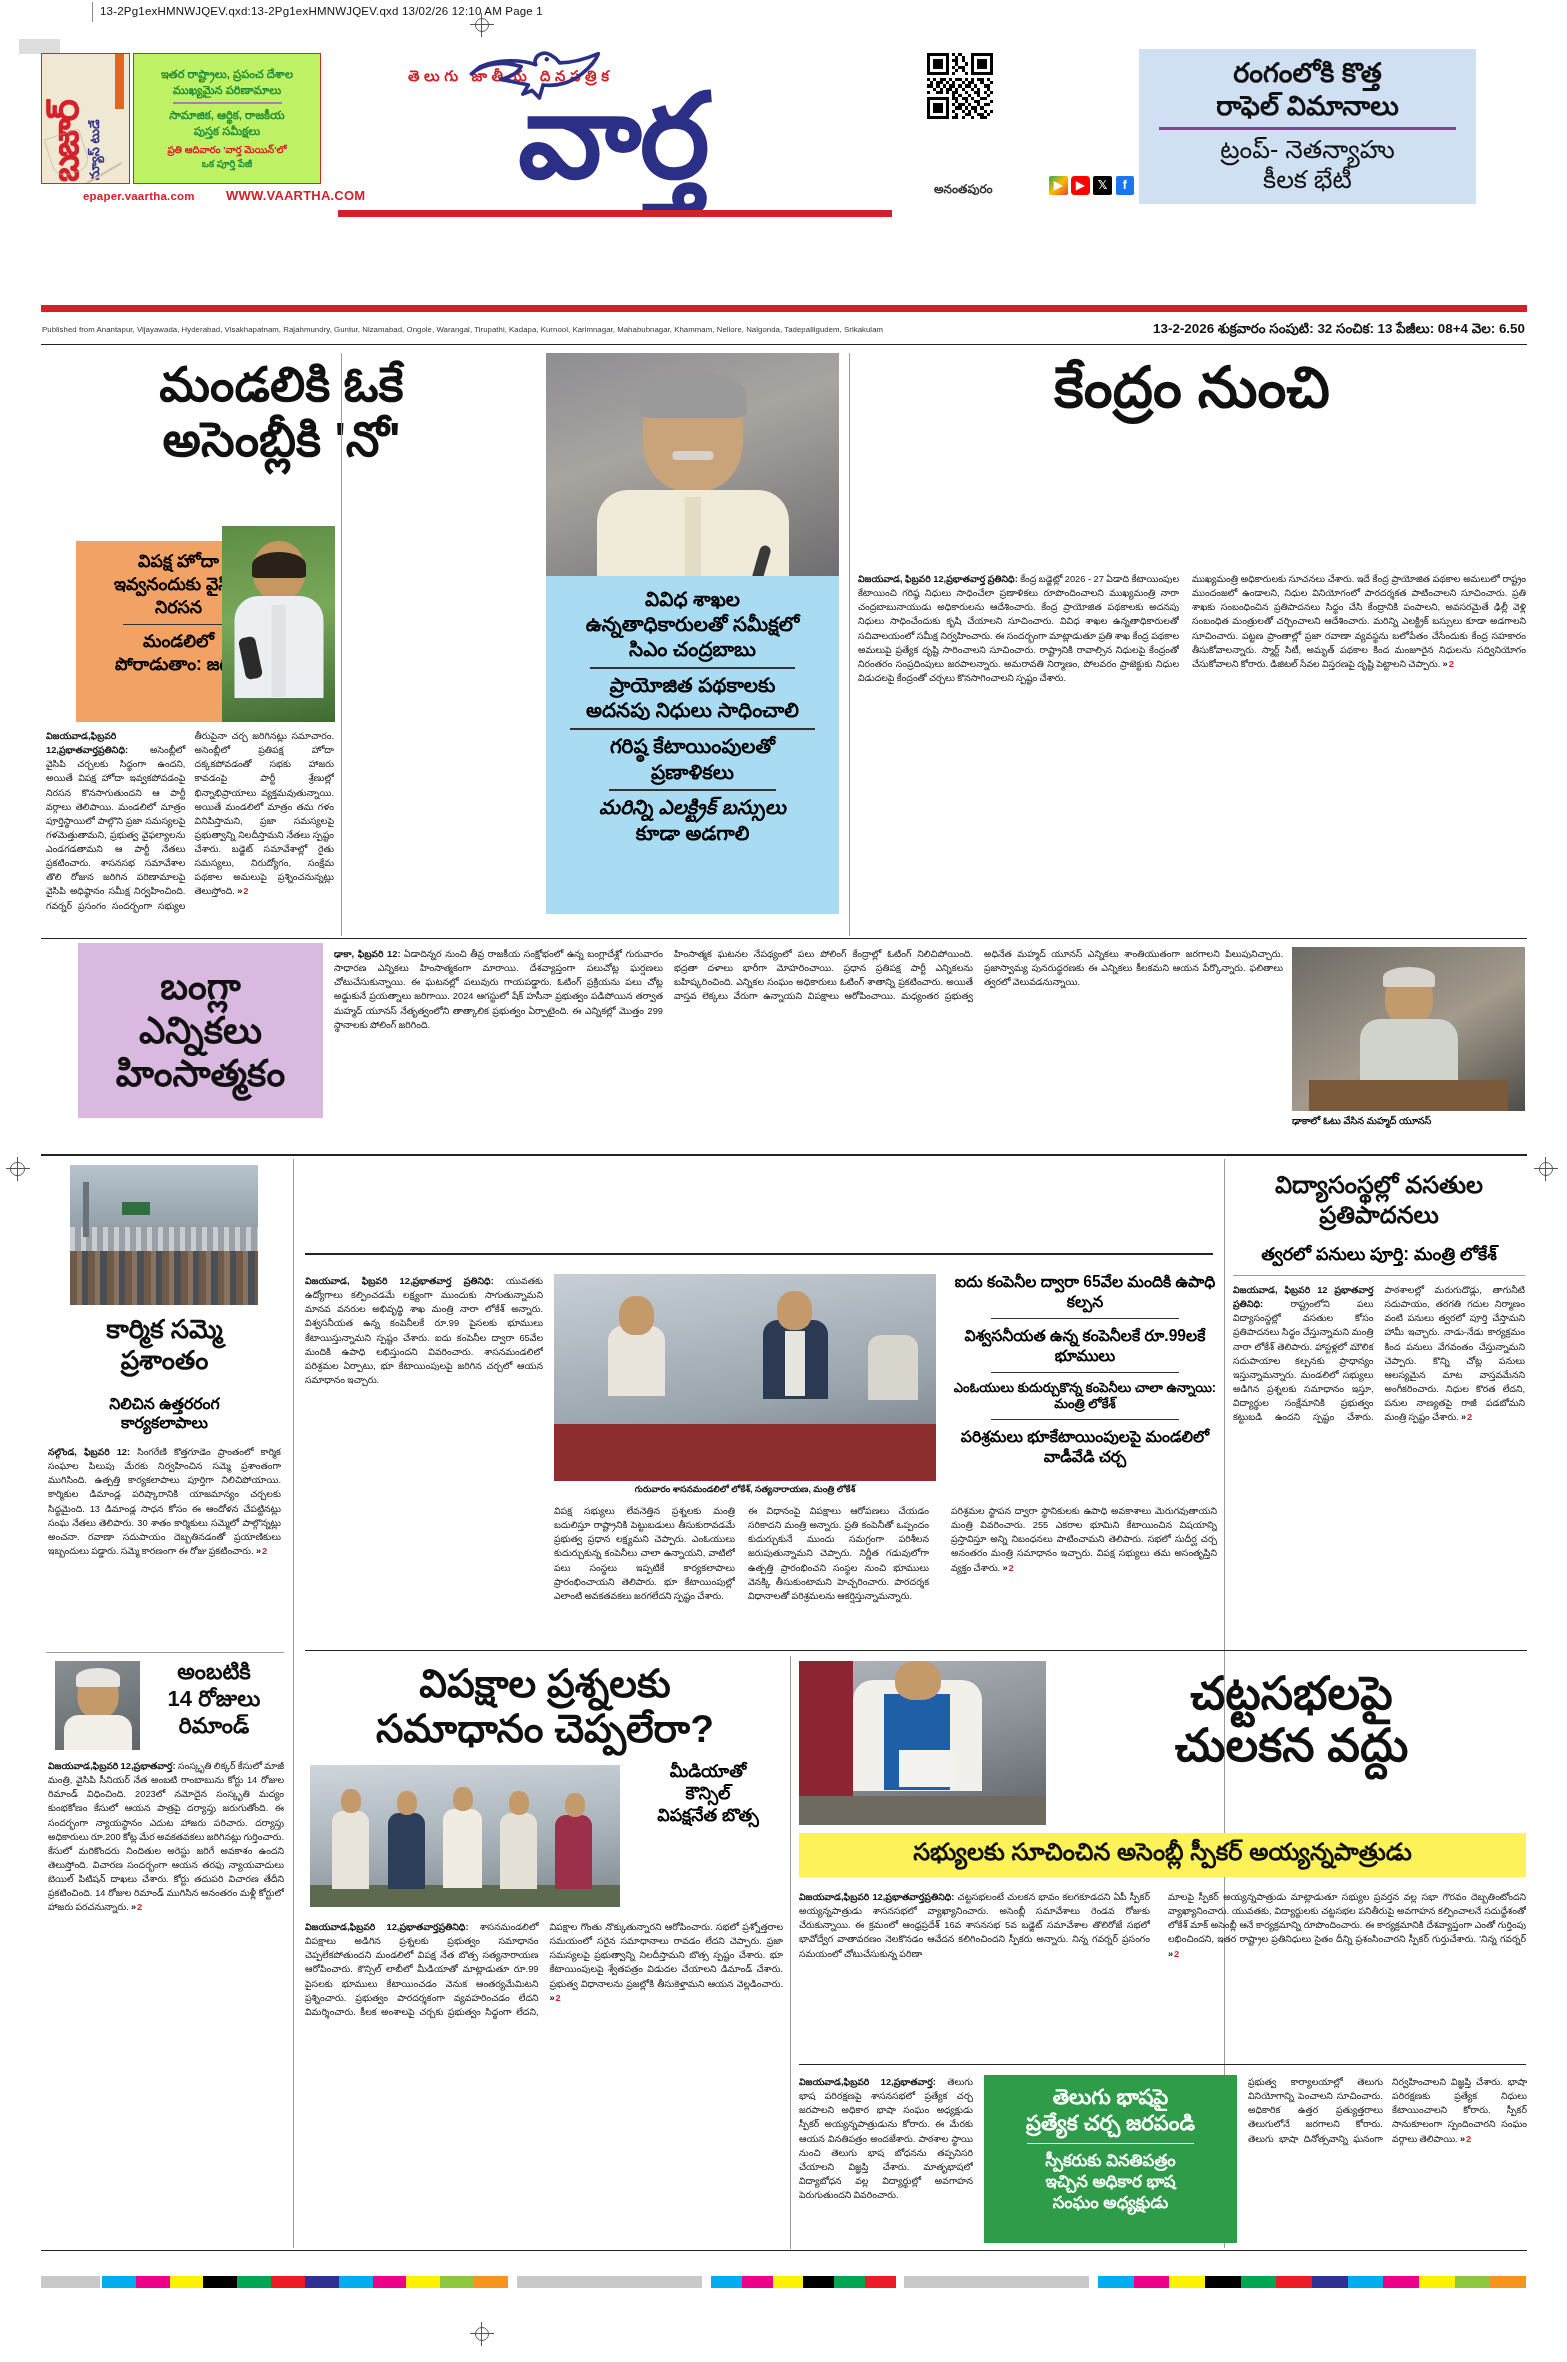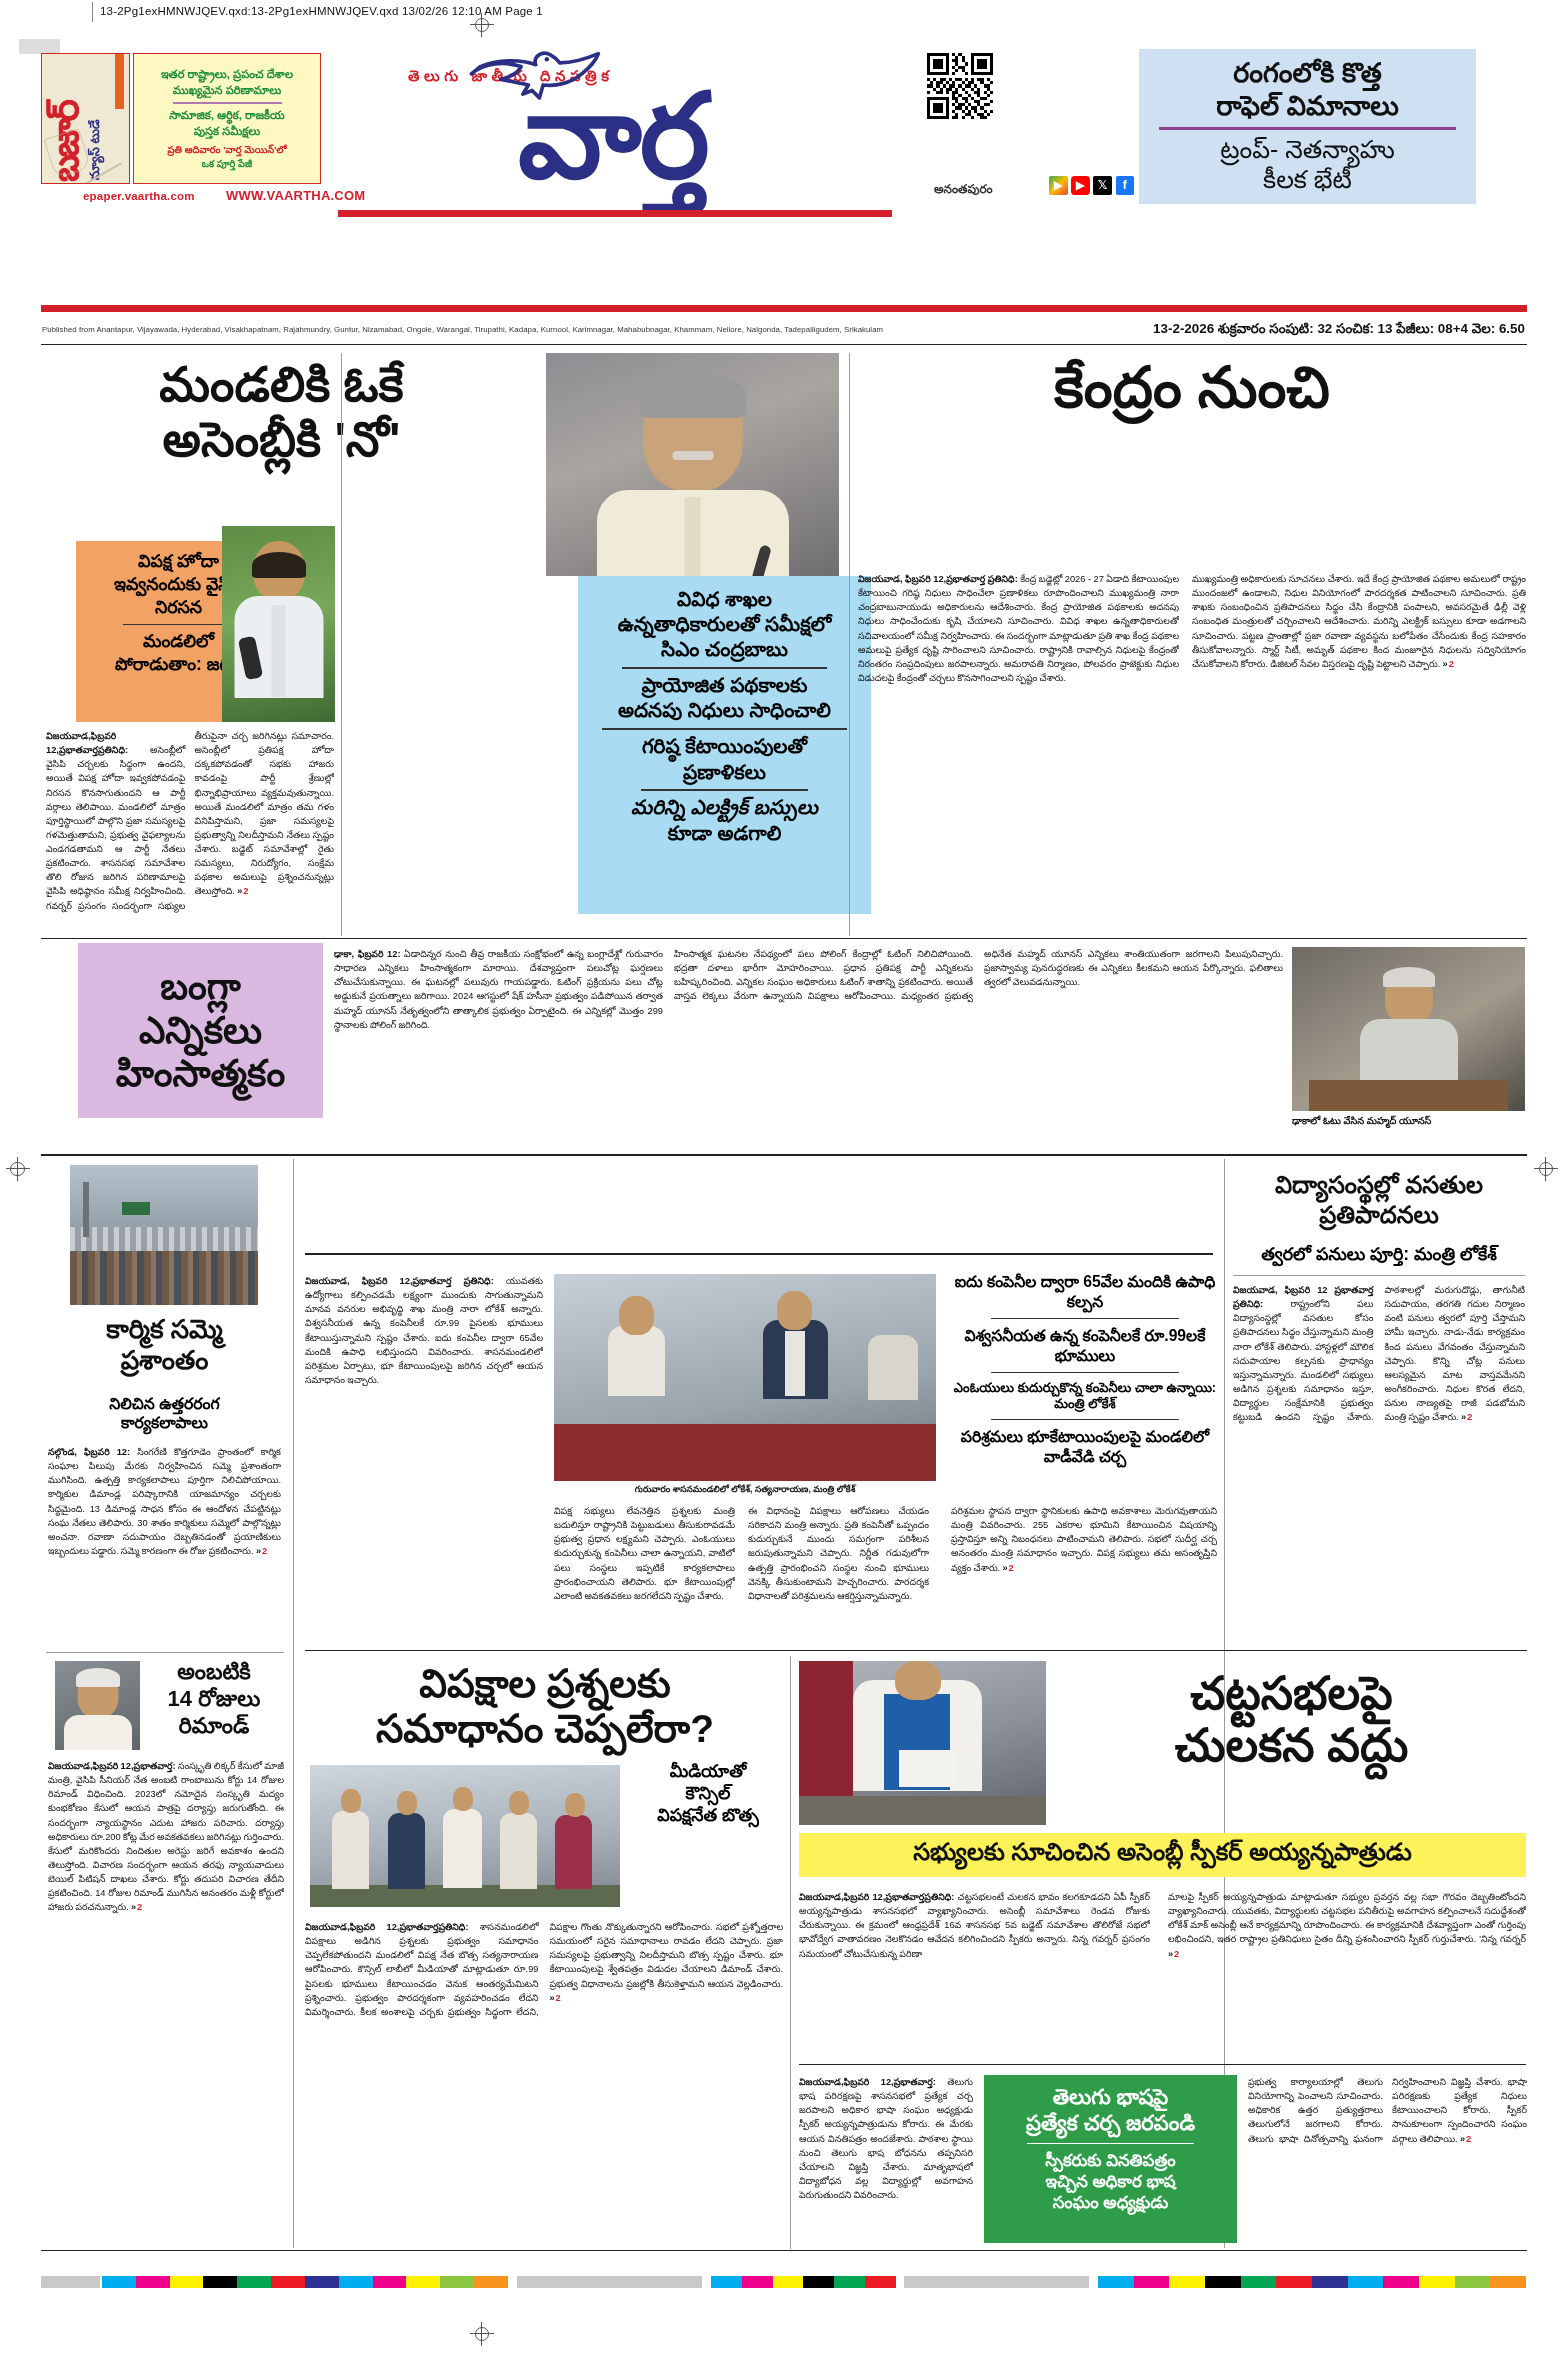--- a/index.html
+++ b/index.html
@@ -54,21 +54,21 @@
     border:1.8px solid #b9b29a; border-radius:2.8px 2.8px 13px 13px; opacity:.6;
     transform:rotate(-18deg);
   }
   .promo-ad .pa-line{
     position:absolute; right:3.7px; bottom:5.5px; width:55px; height:1.8px; background:#c8c2aa;
     transform:rotate(-30deg);
   }
 
   .promo-text {
     position: absolute; left: 92px; top: 11px; width: 188px; height: 131px;
-    border: 1.4px solid #cf2b22; background:#fef9c3;
+    border: 1.4px solid #cf2b22; background:#bef264;
     display:flex; flex-direction:column; align-items:center; justify-content:center;
     text-align:center; padding:4.6px 3.7px;
   }
   .promo-text .pt-l { color:#1f8f3b; font-size:11.4px; font-weight:bold; line-height:1.42; }
   .promo-text .pt-sep{ width:109px;height:1.3px;background:#b07ab0;margin:3.7px 0; }
   .promo-text .pt-s { color:#d3202a; font-size:9.8px; font-weight:bold; line-height:1.4; margin-top:3.7px;}
   .promo-text .pt-s2{ color:#1f8f3b; font-size:9.8px; font-weight:bold; line-height:1.4;}
 
   .epaper-url{
     position:absolute; left:42px; top:148px; font-size:11.5px; color:#d3202a;
@@ -393,21 +393,21 @@
     <div style="position:absolute;left:50%;top:98px;transform:translateX(-50%);width:41px;height:9.2px;background:#d8d2cb;border-radius:3.7px;"></div>
     <div style="position:absolute;left:50%;top:137px;transform:translateX(-50%);width:192px;height:92px;background:#f0ead9;border-radius:31px 31px 0 0;"></div>
     <div style="position:absolute;left:50%;top:144px;transform:translateX(-50%);width:16.6px;height:85px;background:#e2dbc6;"></div>
     <div style="position:absolute;left:210px;top:192px;width:11px;height:37px;background:#3a3a3a;border-radius:5.5px;transform:rotate(16deg);"></div>
   </div>
 
   <div style="position:absolute;left:858px;top:356px;width:668px;text-align:center;">
     <div class="hl" style="font-size:57px;line-height:1.12;">కేంద్రం నుంచి</div>
   </div>
 
-  <div style="position:absolute;left:546px;top:576px;width:293px;height:338px;background:#a9dcf2;padding:11px 7.4px;text-align:center;margin-left:32px;">
+  <div style="position:absolute;left:546px;top:576px;width:293px;height:338px;background:#a9dcf2;padding:11px 7.4px;text-align:center;">
     <div style="font-size:20px;font-weight:bold;line-height:1.26;">వివిధ శాఖల</div>
     <div style="font-size:20px;font-weight:bold;line-height:1.26;">ఉన్నతాధికారులతో సమీక్షలో</div>
     <div style="font-size:20px;font-weight:bold;line-height:1.26;">సిఎం చంద్రబాబు</div>
     <div style="width:74%;height:1.5px;background:#333;margin:4.6px auto;"></div>
     <div style="font-size:20px;font-weight:bold;line-height:1.26;">ప్రాయోజిత పథకాలకు</div>
     <div style="font-size:20px;font-weight:bold;line-height:1.26;">అదనపు నిధులు సాధించాలి</div>
     <div style="width:88%;height:1.5px;background:#333;margin:4.6px auto;"></div>
     <div style="font-size:20px;font-weight:bold;line-height:1.26;">గరిష్ఠ కేటాయింపులతో</div>
     <div style="font-size:20px;font-weight:bold;line-height:1.26;">ప్రణాళికలు</div>
     <div style="width:60%;height:1.5px;background:#333;margin:4.6px auto;"></div>

